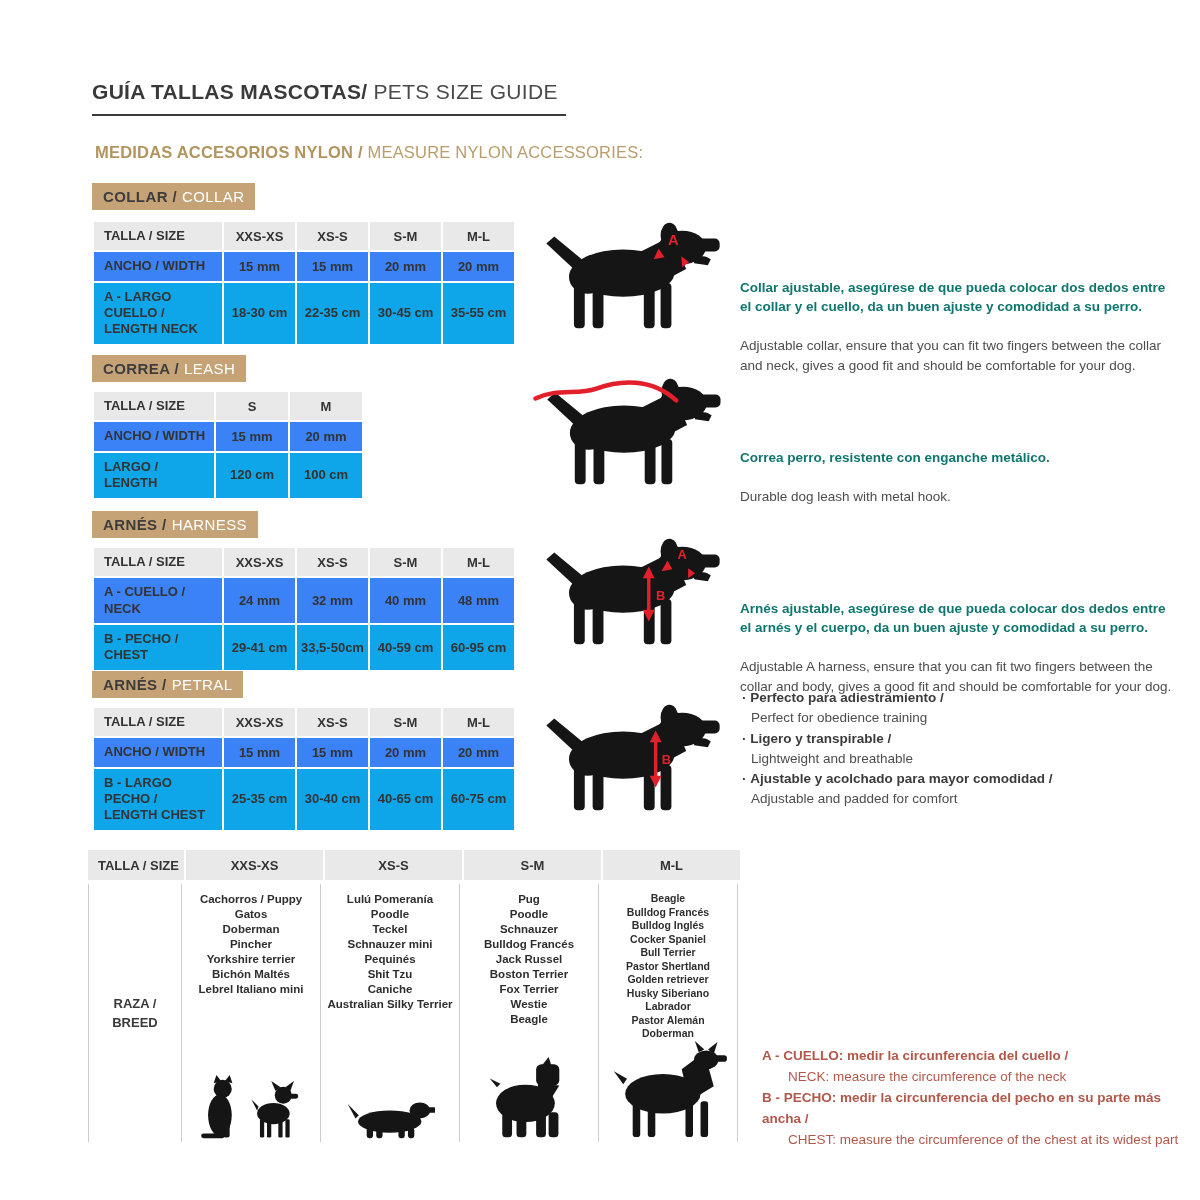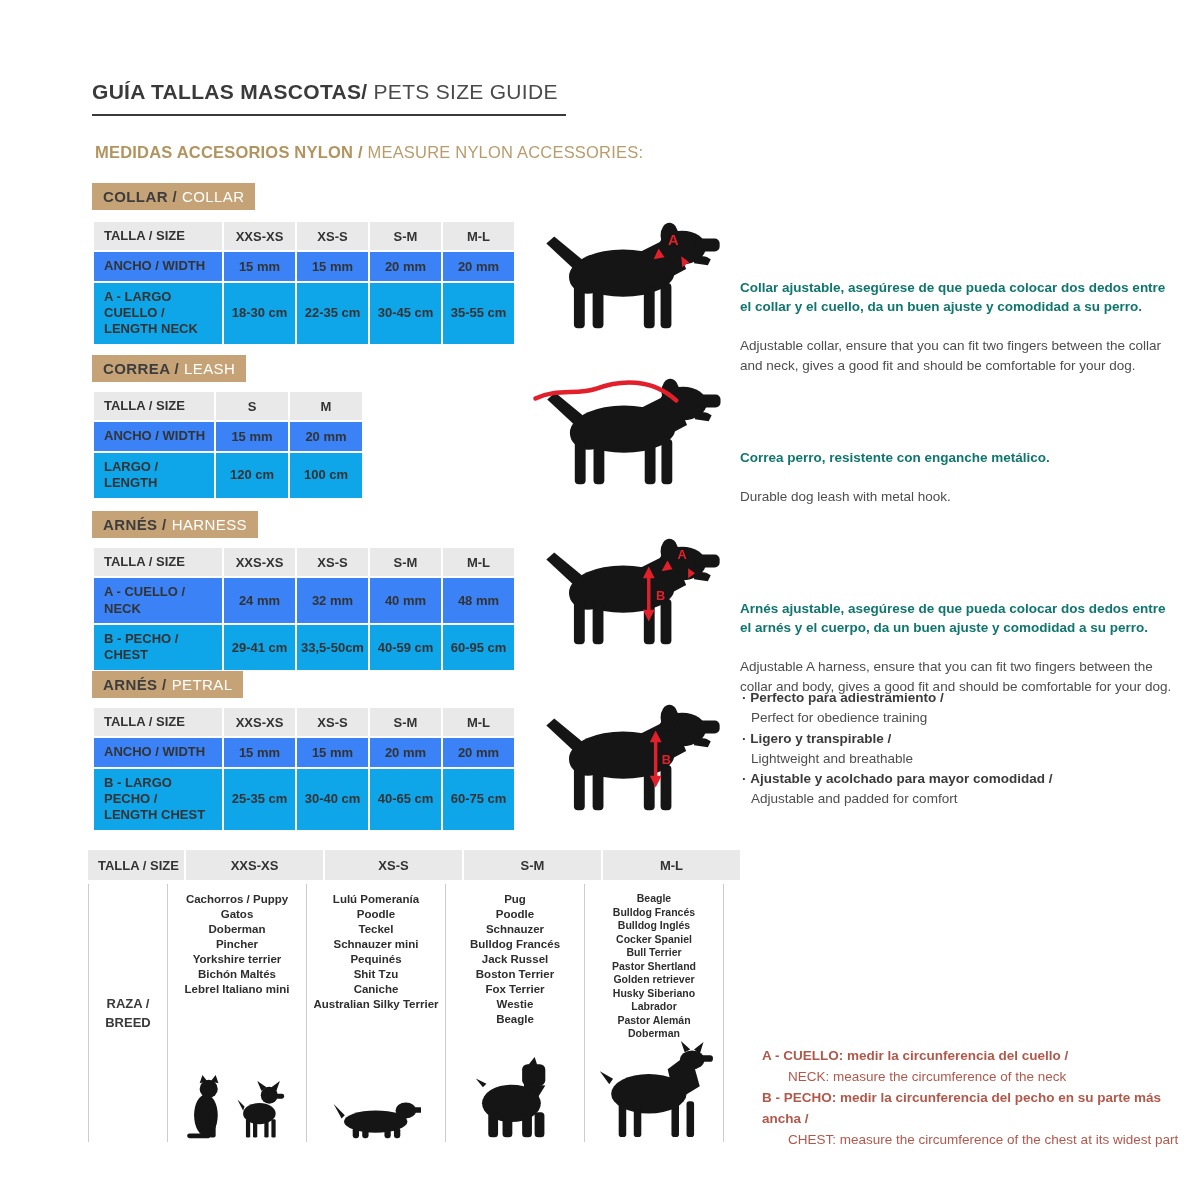--- a/index.html
+++ b/index.html
@@ -61,21 +61,21 @@
   
   .breed-head { position:absolute; left:88px; top:850px; display:flex; gap:2px; }
   .breed-head .cell {
     background:#e9e9e9; height:30px; display:flex; align-items:center; justify-content:center;
     font-size:13px; font-weight:700; color:#333; width:137px;
   }
   .breed-head .cell.first { width:96px; justify-content:flex-start; padding-left:10px; }
   .breed-body { position:absolute; left:88px; top:884px; display:flex; height:258px; }
   .breed-body .cell { width:139px; border-right:1px solid #ccc; display:flex; flex-direction:column; align-items:center; padding-top:8px; }
   .breed-body .cell.first {
-    width:80px; border-left:1px solid #ccc; justify-content:center; padding-top:0;
+    width:94px; border-left:1px solid #ccc; justify-content:center; padding-top:0;
     font-size:13px; font-weight:700; text-align:center; white-space:pre-line; line-height:1.5;
   }
   .breeds { font-size:11.5px; font-weight:700; color:#2e2e2e; line-height:15px; text-align:center; }
   .cell.c4 .breeds { font-size:10.5px; line-height:13.5px; }
   .sil { margin-top:auto; display:flex; align-items:flex-end; justify-content:center; gap:7px; padding-bottom:3px; }
   .sil svg { display:block; }
   
   .notes { position:absolute; left:762px; top:1046px; width:432px; font-size:13.5px; line-height:1.55; color:#b2584b; }
   .notes .es { font-weight:700; }
   .notes .en { padding-left:26px; }

